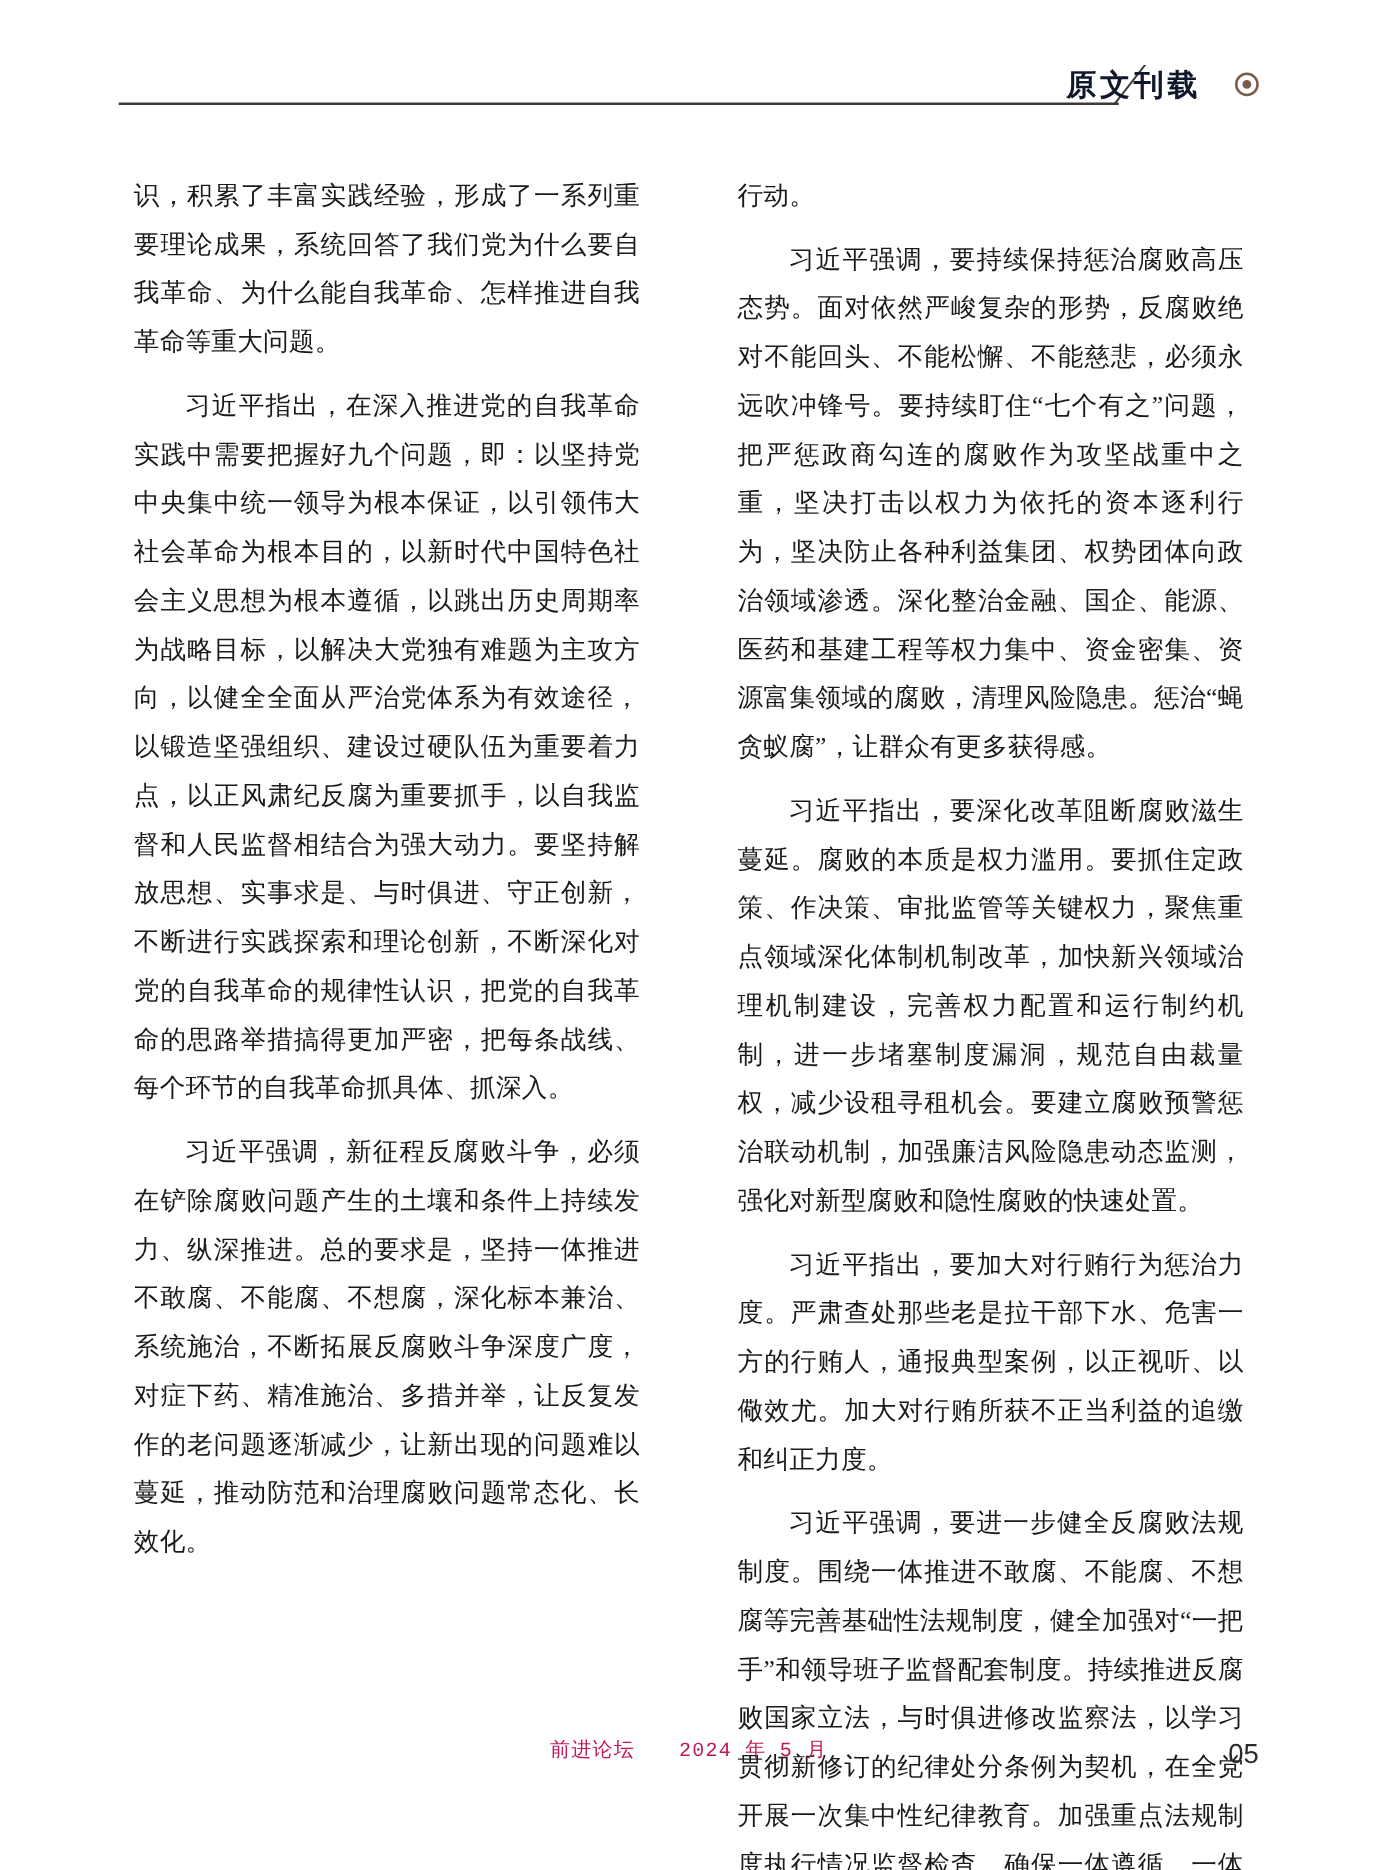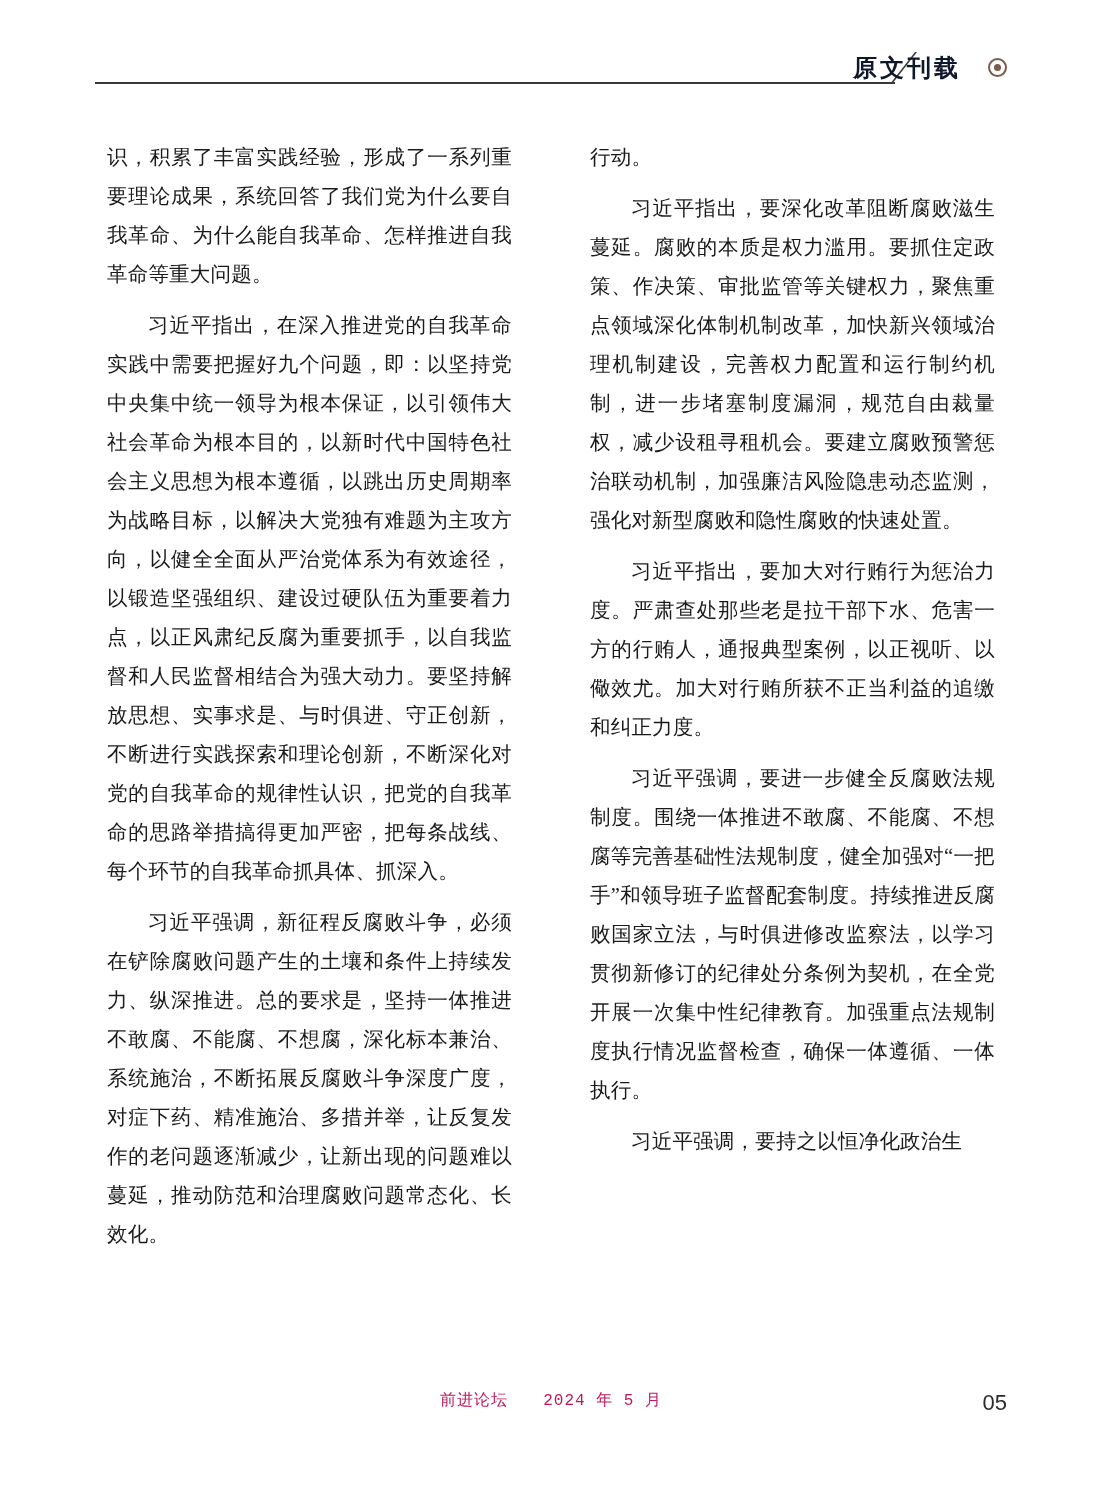--- a/index.html
+++ b/index.html
@@ -149,20 +149,21 @@
   <div class="body">
 
     <div class="col">
       <p class="no-indent">识，积累了丰富实践经验，形成了一系列重要理论成果，系统回答了我们党为什么要自我革命、为什么能自我革命、怎样推进自我革命等重大问题。</p>
       <p>习近平指出，在深入推进党的自我革命实践中需要把握好九个问题，即：以坚持党中央集中统一领导为根本保证，以引领伟大社会革命为根本目的，以新时代中国特色社会主义思想为根本遵循，以跳出历史周期率为战略目标，以解决大党独有难题为主攻方向，以健全全面从严治党体系为有效途径，以锻造坚强组织、建设过硬队伍为重要着力点，以正风肃纪反腐为重要抓手，以自我监督和人民监督相结合为强大动力。要坚持解放思想、实事求是、与时俱进、守正创新，不断进行实践探索和理论创新，不断深化对党的自我革命的规律性认识，把党的自我革命的思路举措搞得更加严密，把每条战线、每个环节的自我革命抓具体、抓深入。</p>
       <p>习近平强调，新征程反腐败斗争，必须在铲除腐败问题产生的土壤和条件上持续发力、纵深推进。总的要求是，坚持一体推进不敢腐、不能腐、不想腐，深化标本兼治、系统施治，不断拓展反腐败斗争深度广度，对症下药、精准施治、多措并举，让反复发作的老问题逐渐减少，让新出现的问题难以蔓延，推动防范和治理腐败问题常态化、长效化。</p>
     </div>
 
     <div class="col">
       <p class="no-indent">行动。</p>
+      <p>习近平强调，要持续保持惩治腐败高压态势。面对依然严峻复杂的形势，反腐败绝对不能回头、不能松懈、不能慈悲，必须永远吹冲锋号。要持续盯住“七个有之”问题，把严惩政商勾连的腐败作为攻坚战重中之重，坚决打击以权力为依托的资本逐利行为，坚决防止各种利益集团、权势团体向政治领域渗透。深化整治金融、国企、能源、医药和基建工程等权力集中、资金密集、资源富集领域的腐败，清理风险隐患。惩治“蝇贪蚁腐”，让群众有更多获得感。</p>
       <p>习近平指出，要深化改革阻断腐败滋生蔓延。腐败的本质是权力滥用。要抓住定政策、作决策、审批监管等关键权力，聚焦重点领域深化体制机制改革，加快新兴领域治理机制建设，完善权力配置和运行制约机制，进一步堵塞制度漏洞，规范自由裁量权，减少设租寻租机会。要建立腐败预警惩治联动机制，加强廉洁风险隐患动态监测，强化对新型腐败和隐性腐败的快速处置。</p>
       <p>习近平指出，要加大对行贿行为惩治力度。严肃查处那些老是拉干部下水、危害一方的行贿人，通报典型案例，以正视听、以儆效尤。加大对行贿所获不正当利益的追缴和纠正力度。</p>
       <p>习近平强调，要进一步健全反腐败法规制度。围绕一体推进不敢腐、不能腐、不想腐等完善基础性法规制度，健全加强对“一把手”和领导班子监督配套制度。持续推进反腐败国家立法，与时俱进修改监察法，以学习贯彻新修订的纪律处分条例为契机，在全党开展一次集中性纪律教育。加强重点法规制度执行情况监督检查，确保一体遵循、一体执行。</p>
       <p>习近平强调，要持之以恒净化政治生</p>
     </div>
 
   </div>
 
   <div class="footer">
     <div class="footer-center">

